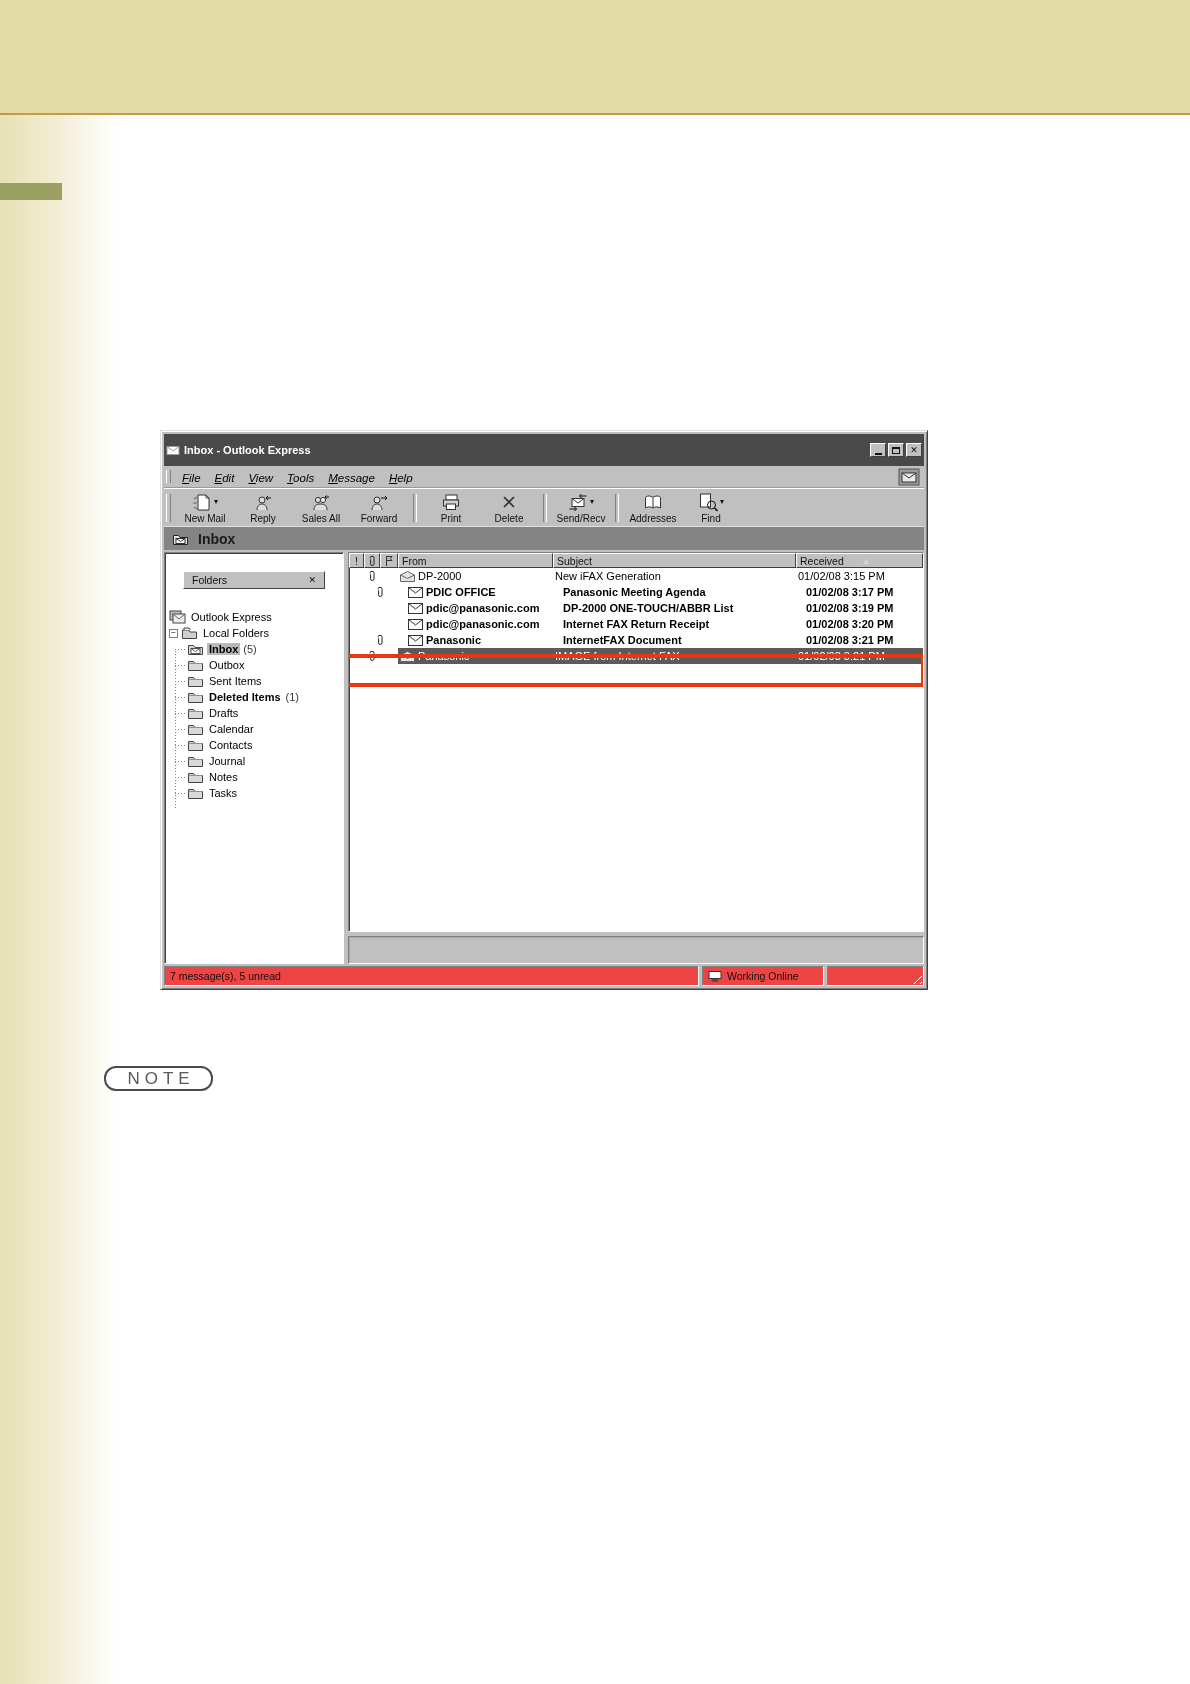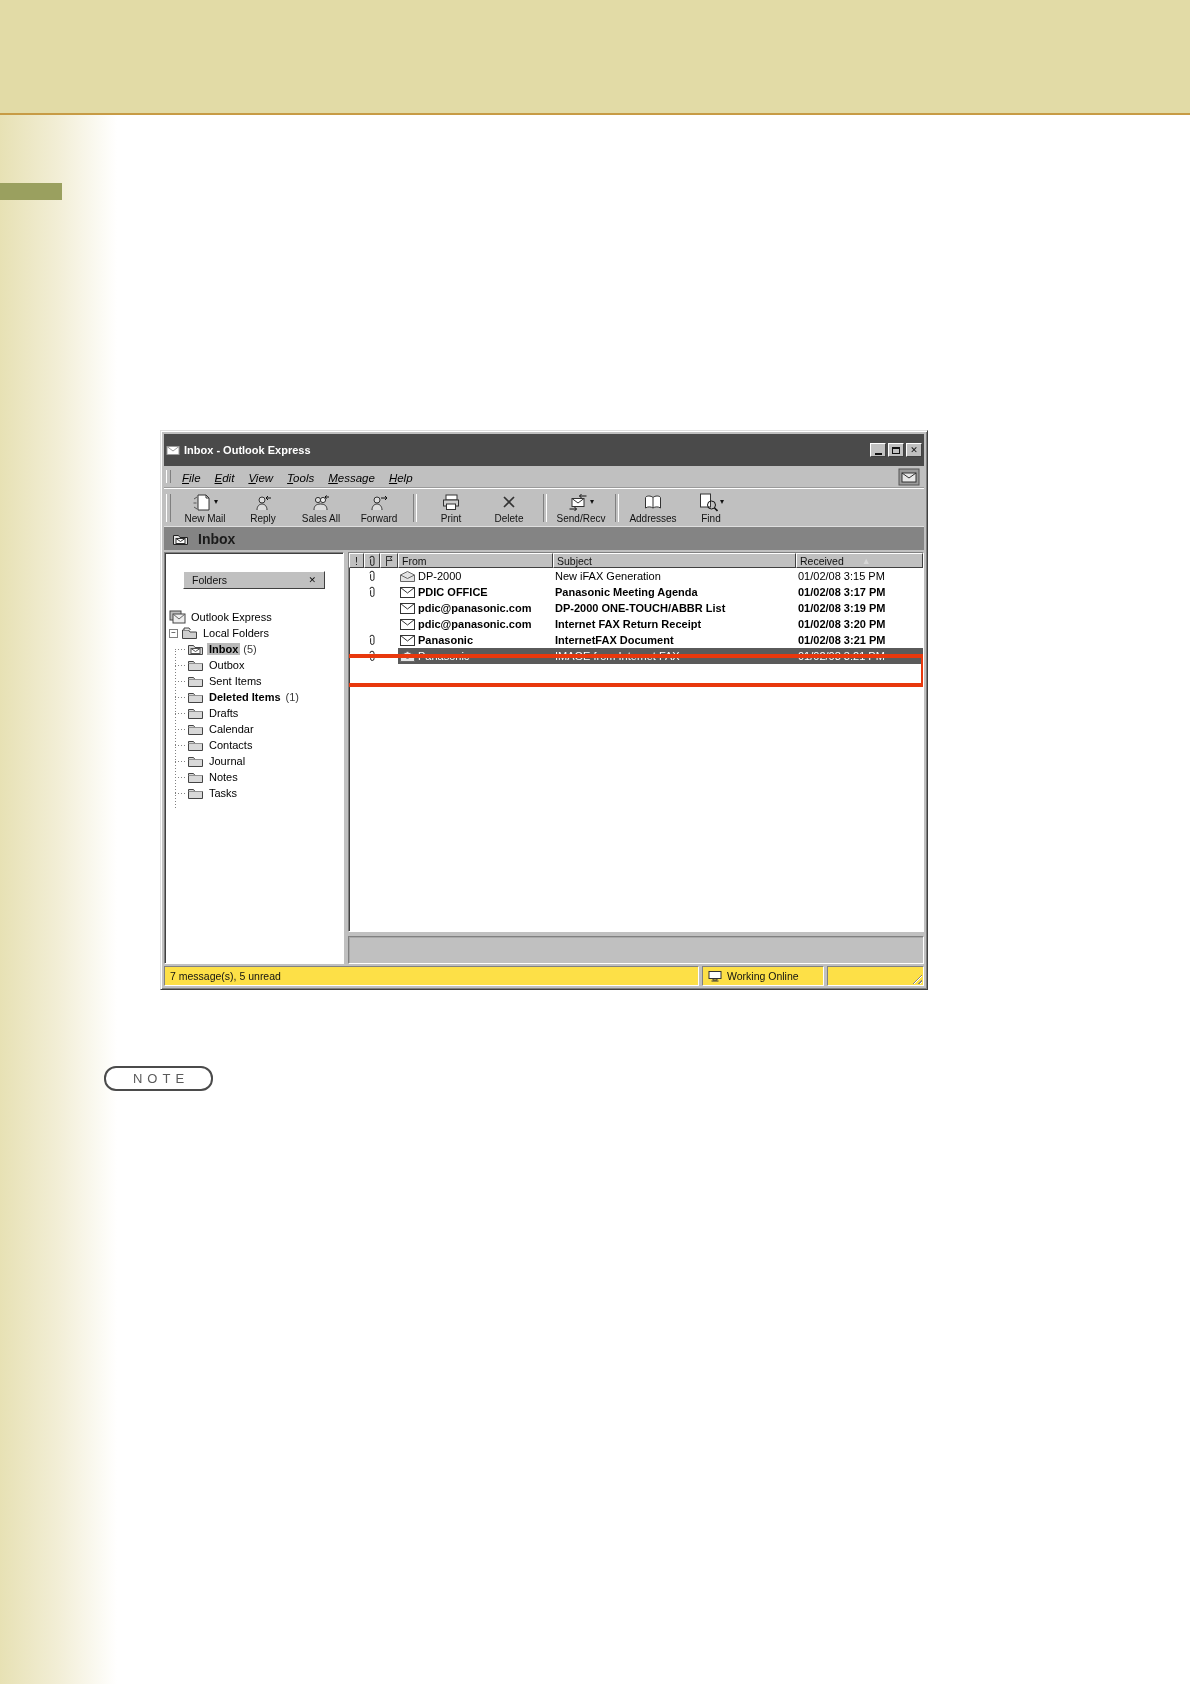--- a/index.html
+++ b/index.html
@@ -8,21 +8,21 @@
 
   
   .top-band{position:absolute;left:0;top:0;width:1190px;height:113px;background:#E2DBA6;}
   .gold-line{position:absolute;left:0;top:113px;width:1190px;height:2px;background:#C79B45;}
   .left-gradient{position:absolute;left:0;top:115px;width:130px;height:1569px;
       background:linear-gradient(to right,#E7E1B4 0%,#F2EED6 45%,#ffffff 90%);}
   .olive-bar{position:absolute;left:0;top:183px;width:62px;height:17px;background:#9AA05F;}
   .note-badge{position:absolute;left:104px;top:1066px;width:100px;height:21px;
       border:2px solid #4b4b4b;border-radius:12px;background:#fff;
       display:flex;align-items:center;justify-content:center;
-      font-size:13px;letter-spacing:5px;color:#5a5a5a;padding-left:5px;}
+      font-size:17px;letter-spacing:5px;color:#5a5a5a;padding-left:5px;}
 
   
   .win{position:absolute;left:160px;top:430px;width:768px;height:560px;background:#C0C0C0;
       box-sizing:border-box;border:1px solid #404040;border-top-color:#dfdfdf;border-left-color:#dfdfdf;
       box-shadow:inset 1px 1px 0 #ffffff,inset -1px -1px 0 #808080;
       padding:3px;display:flex;flex-direction:column;}
   .titlebar{height:32px;background:#4A4A4A;display:flex;align-items:center;gap:4px;
       padding:0 2px;color:#fff;font-size:11px;font-weight:bold;flex:none;}
   .tb-ico{width:14px;height:12px;flex:none;display:flex;}
   .win-btns{margin-left:auto;display:flex;gap:2px;}
@@ -81,35 +81,35 @@
       border:1px solid #808080;border-bottom-color:#fff;border-right-color:#fff;
       box-shadow:inset 1px 1px 0 #404040;overflow:hidden;}
   .m-grid{display:grid;grid-template-columns:15px 16px 18px 155px 243px 1fr;}
   .m-hdr{height:15px;}
   .m-hdr .hcell{background:#C0C0C0;border:1px solid #404040;border-top-color:#fff;border-left-color:#fff;
       font-size:10.5px;color:#111;display:flex;align-items:center;padding:0 3px;overflow:hidden;height:15px;box-sizing:border-box;}
   .hcell.center{justify-content:center;padding:0;}
   .sort-tri{margin-left:18px;color:#d6d6d6;font-size:9px;}
   .m-row{height:16px;align-items:center;font-size:11px;color:#000;}
   .m-row>div{overflow:hidden;white-space:nowrap;height:16px;display:flex;align-items:center;}
-  .m-unread{font-weight:bold;}
+  .m-unread{font-weight:bold;padding-left:8px;}
   .cell-center{justify-content:center;}
   .from-cell{gap:3px;padding-left:2px;}
   .env{width:15px;height:11px;flex:none;display:flex;}
   .m-sel{background:#5A5A5A;color:#fff;}
   .red-box{position:absolute;left:-5px;right:-2px;top:101px;height:33px;box-sizing:border-box;
       border:4px solid #E8380D;z-index:5;pointer-events:none;}
 
   .preview-band{height:28px;flex:none;margin-top:4px;background:#C0C0C0;box-sizing:border-box;
       border:1px solid #808080;border-bottom-color:#fff;border-right-color:#fff;
       box-shadow:inset 1px 1px 0 #a8a8a8;}
 
   .status{height:20px;flex:none;display:flex;gap:3px;margin-top:2px;}
   .panel{box-sizing:border-box;border:1px solid #808080;border-bottom-color:#fff;border-right-color:#fff;
-      font-size:10.5px;color:#111;display:flex;align-items:center;padding:0 5px;gap:5px;background:#fde047;}
+      font-size:10.5px;color:#111;display:flex;align-items:center;padding:0 5px;gap:5px;background:#ef4444;}
   .p-left{flex:1;} .p-mid{width:122px;flex:none;} .p-right{width:97px;flex:none;position:relative;}
   .resize-grip{position:absolute;right:1px;bottom:1px;width:12px;height:12px;
       background:repeating-linear-gradient(135deg,transparent 0 2px,#858585 2px 3px,#fff 3px 4px);
       clip-path:polygon(100% 0,100% 100%,0 100%);}
 </style>
 </head>
 <body>
 
 <div class="top-band"></div>
 <div class="gold-line"></div>

